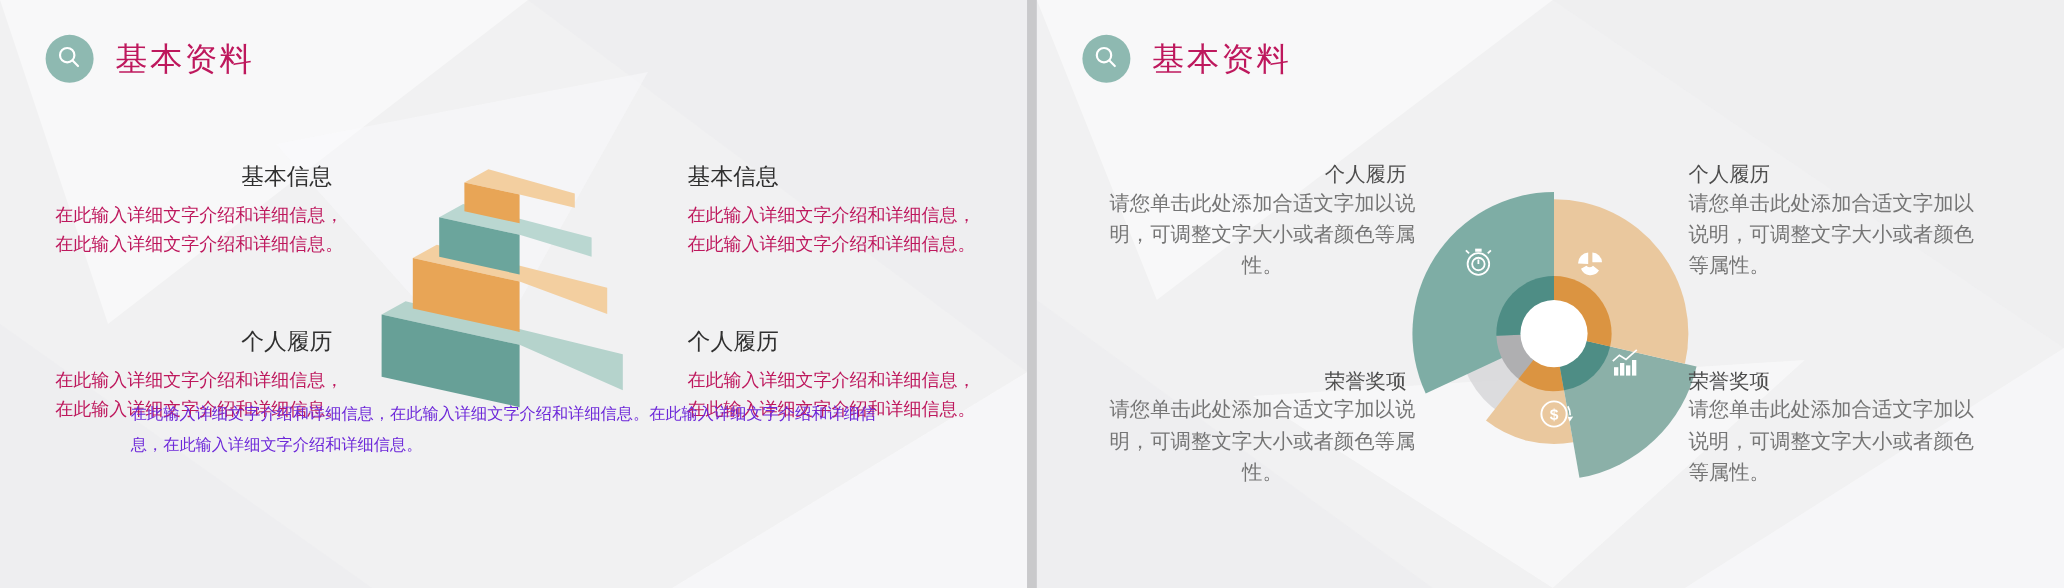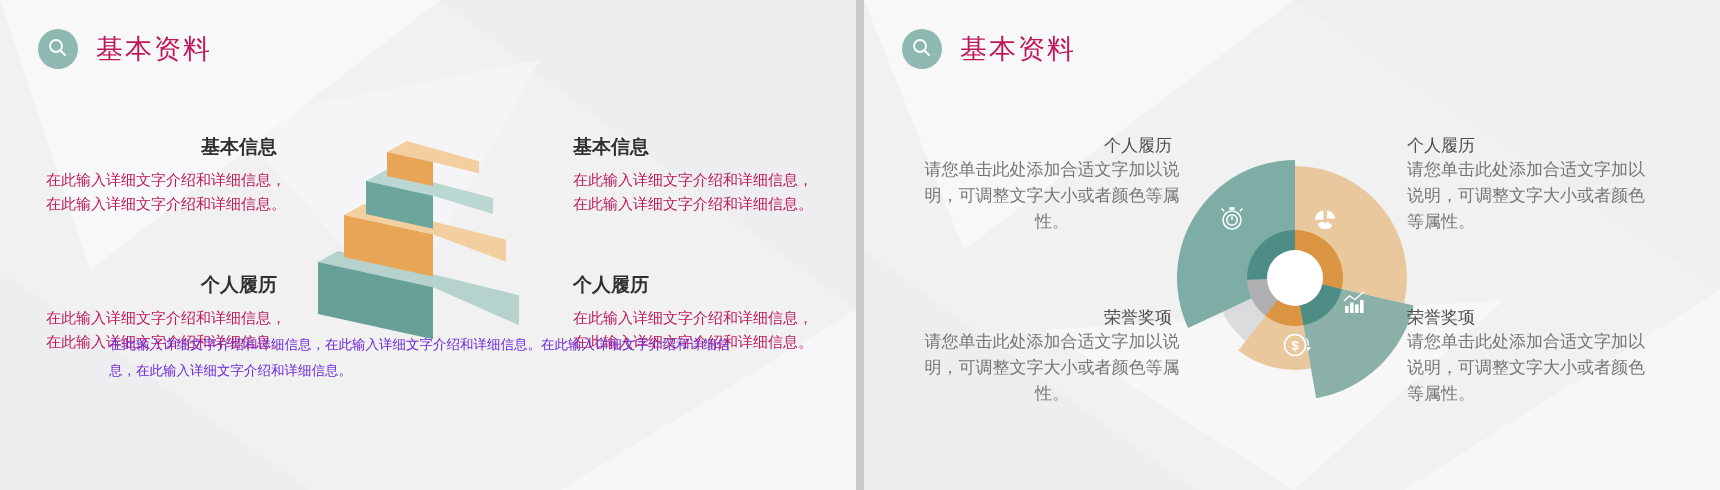--- a/index.html
+++ b/index.html
@@ -8,21 +8,21 @@
   .slide{position:absolute;top:0;width:856px;height:490px;background:#f1f1f2;overflow:hidden;}
   .slide.left{left:0;}
   .slide.right{left:864px;}
   .divider{position:absolute;left:856px;top:0;width:8px;height:490px;background:#c9c9cb;}
   .bgpoly{position:absolute;left:0;top:0;pointer-events:none;}
   .header{position:absolute;left:38px;top:27px;height:44px;display:flex;align-items:center;}
   .hicon{width:40px;height:40px;border-radius:50%;background:#8eb9b1;flex:0 0 auto;
          display:flex;align-items:center;justify-content:center;}
   .htitle{margin-left:18px;font-size:27px;letter-spacing:2px;color:#be185d;font-weight:400;}
   .block{position:absolute;}
-  .block .h{font-size:19px;font-weight:bold;color:#303030;}
+  .block .h{font-size:19px;font-weight:normal;color:#303030;}
   .block .b{margin-top:8px;font-size:15px;line-height:24px;color:#be185d;}
   .h-right{text-align:right;padding-right:10px;}
   .b-center{text-align:center;}
   .h-left{text-align:left;}
   .b-left{text-align:left;}
   .slide.right .block .h{font-size:17px;font-weight:400;color:#4d4d4d;}
   .slide.right .block .b{margin-top:0;font-size:17px;line-height:26px;color:#757575;}
   .footer{position:absolute;left:109px;top:332px;width:640px;text-align:left;
           font-size:13.5px;line-height:26px;color:#6d28d9;}
   .art{position:absolute;pointer-events:none;}

